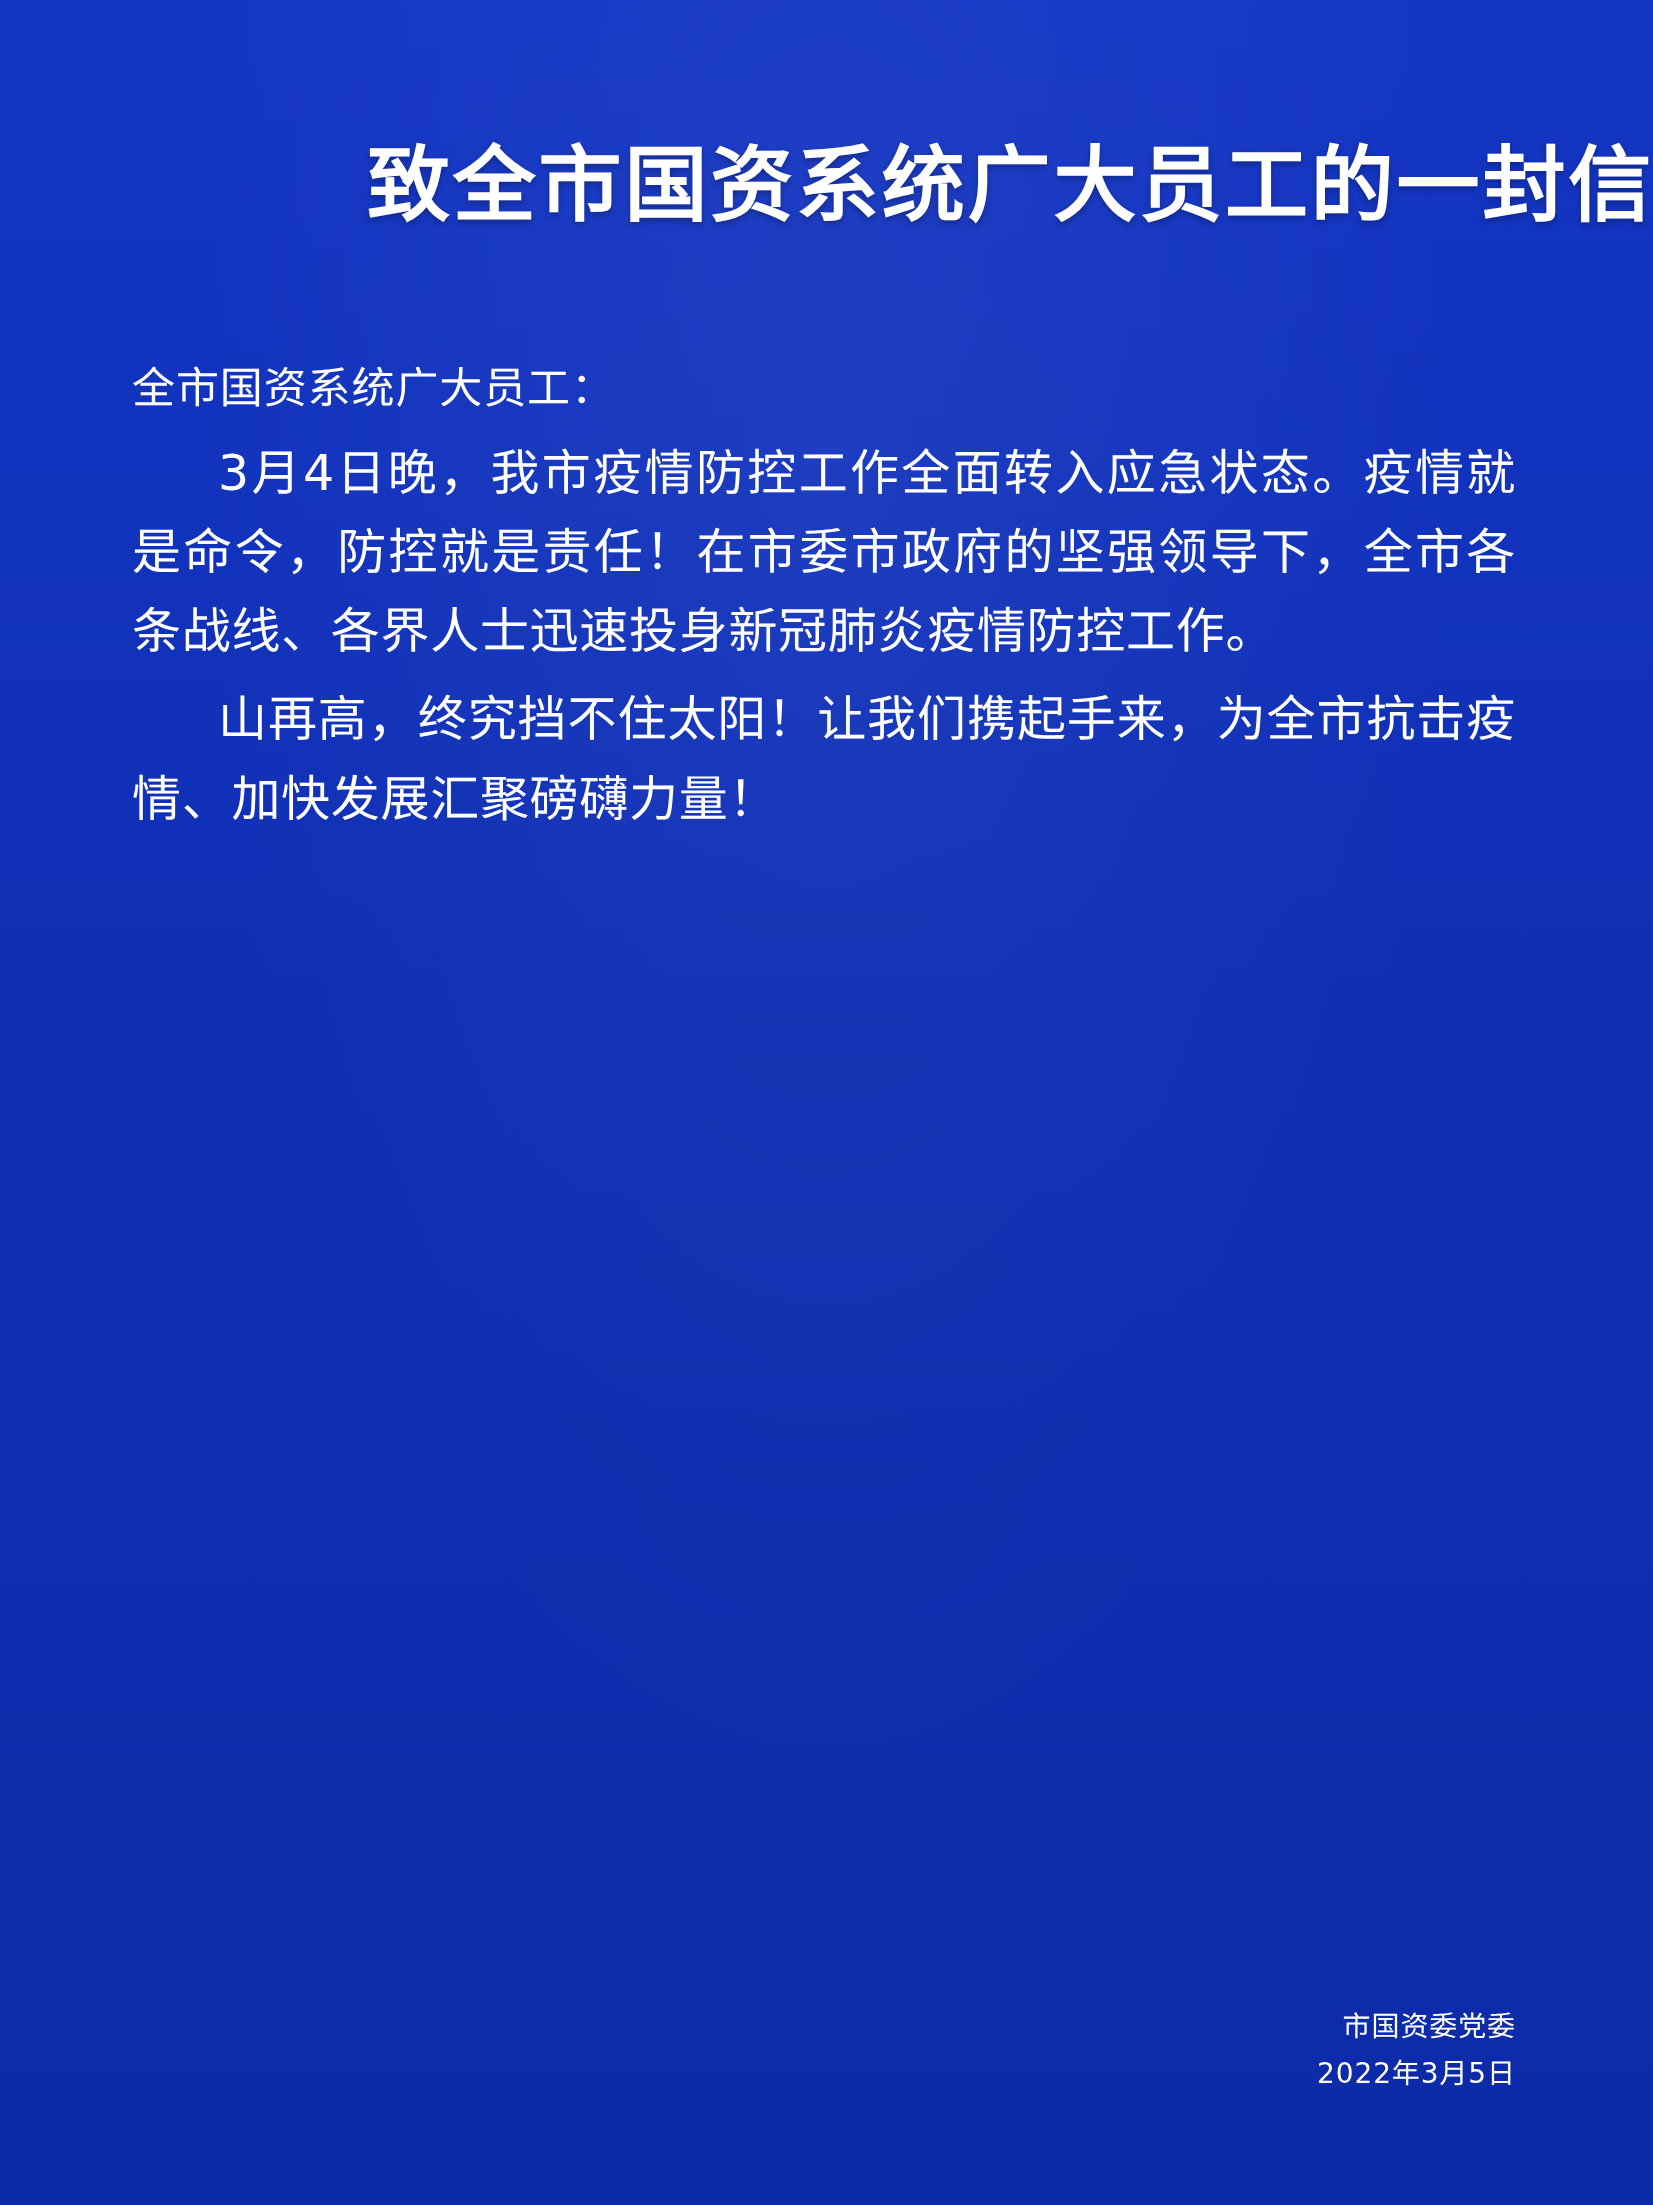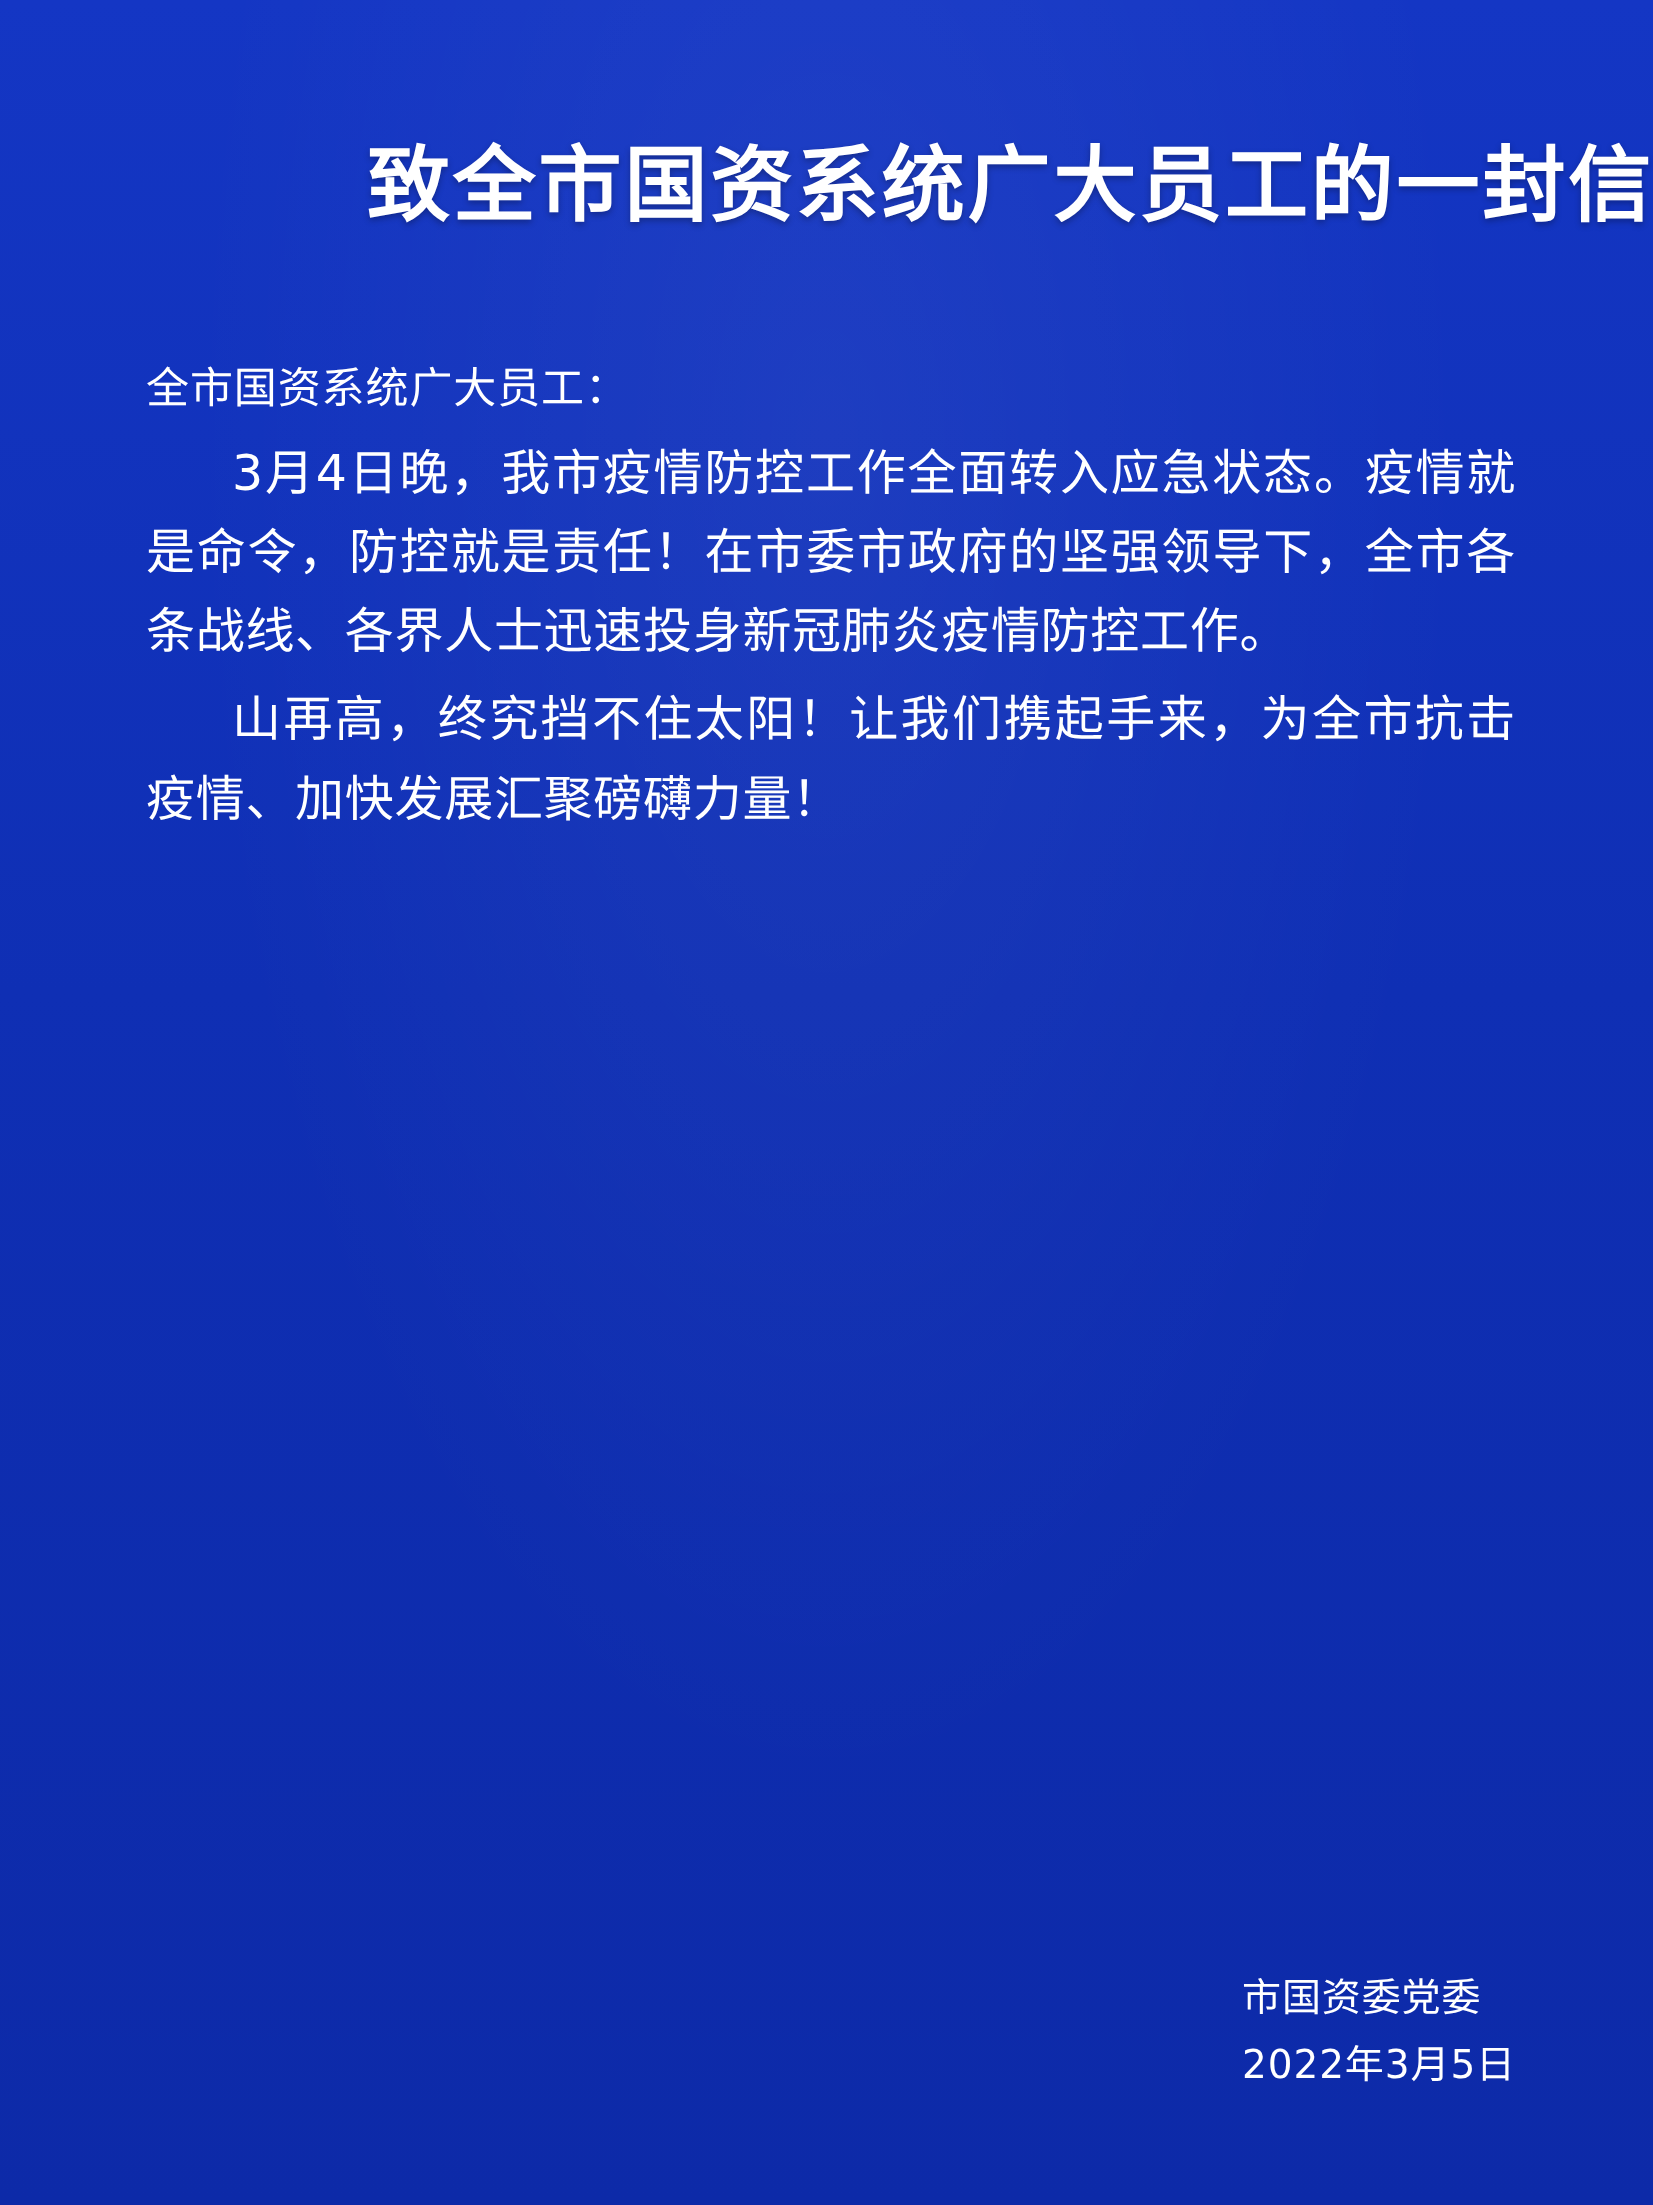--- a/index.html
+++ b/index.html
@@ -34,21 +34,21 @@
     font-family: "DejaVu Serif", "Liberation Serif", serif;
     font-weight: bold;
     font-size: 83px;
     letter-spacing: 2.8px;
     line-height: 1.1;
     text-shadow: 0 2.8px 6.5px rgba(0,0,0,0.28);
     white-space: nowrap;
   }
   .body-block {
     position: absolute;
-    left: 146px;
+    left: 132px;
     right: 138px;
     top: 355px;
   }
   .salutation {
     color: #ffffff;
     font-size: 43px;
     line-height: 1.55;
     letter-spacing: 0.9px;
     margin-bottom: 12px;
   }
@@ -59,23 +59,23 @@
     letter-spacing: 0.7px;
     text-align: justify;
     text-justify: inter-character;
     text-indent: 86px;
     margin: 0 0 8.4px 0;
   }
   .signature {
     position: absolute;
     right: 138px;
     bottom: 107px;
-    text-align: left;
+    text-align: right;
     color: #ffffff;
-    font-size: 39px;
+    font-size: 28px;
     line-height: 1.7;
     letter-spacing: 0.9px;
   }
   .signature div {
     white-space: nowrap;
   }
 </style>
 </head>
 <body>
 

